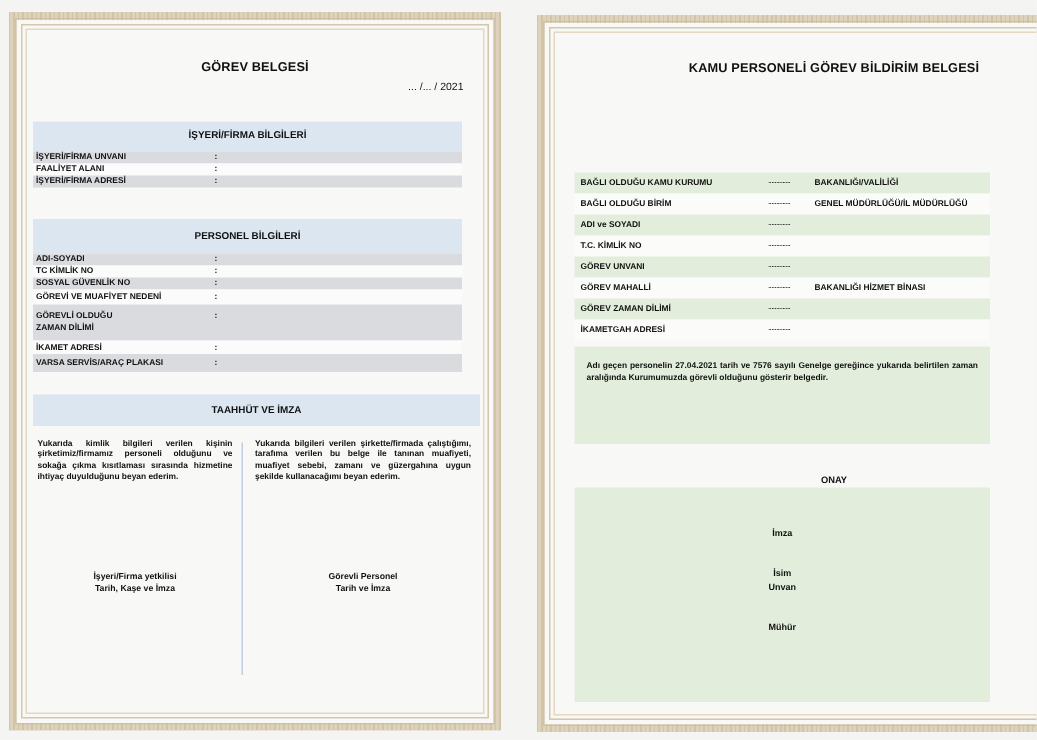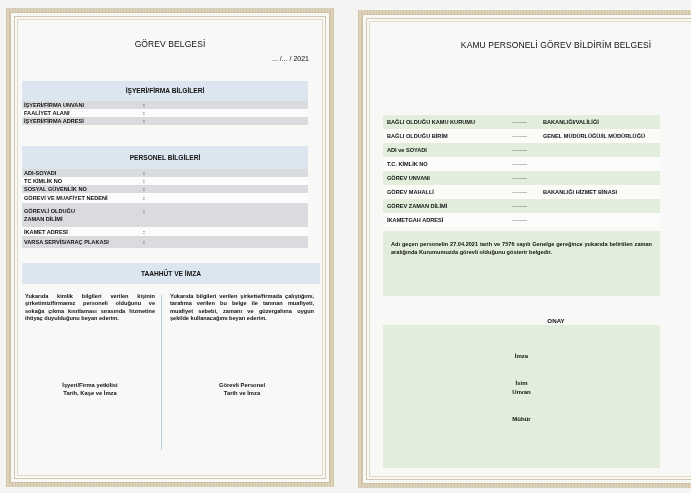--- a/index.html
+++ b/index.html
@@ -23,21 +23,21 @@
       mask-composite: exclude;
       opacity: 0.55;
     }
     .frame-inner {
       position: absolute; left: 8px; top: 8px; right: 8px; bottom: 8px;
       border: 1px solid #d4c7ab;
       box-shadow: inset 0 0 0 2px #f8f8f7, inset 0 0 0 3px #e3d8c3;
     }
 
     .abs { position: absolute; }
-    .title { font-size: 8.5px; font-weight: normal; text-align: center; letter-spacing: 0.1px; }
+    .title { font-size: 8.5px; font-weight: bold; text-align: center; letter-spacing: 0.1px; }
     .date { font-size: 7px; }
 
     
     .band-blue { background: #dce6f0; }
     .row-gray { background: #d9dbdf; }
     .row-white { background: #fbfbfb; }
     .tbl-row { position: absolute; left: 0; right: 0; font-size: 5.6px; font-weight: bold; }
     .tbl-row .lbl { position: absolute; left: 2px; top: 50%; transform: translateY(-50%); line-height: 8px; }
     .tbl-row .colon { position: absolute; left: 121px; top: 50%; transform: translateY(-50%); }
     .band-title { position: absolute; left: 0; right: 0; text-align: center; font-size: 6.6px; font-weight: bold; }

